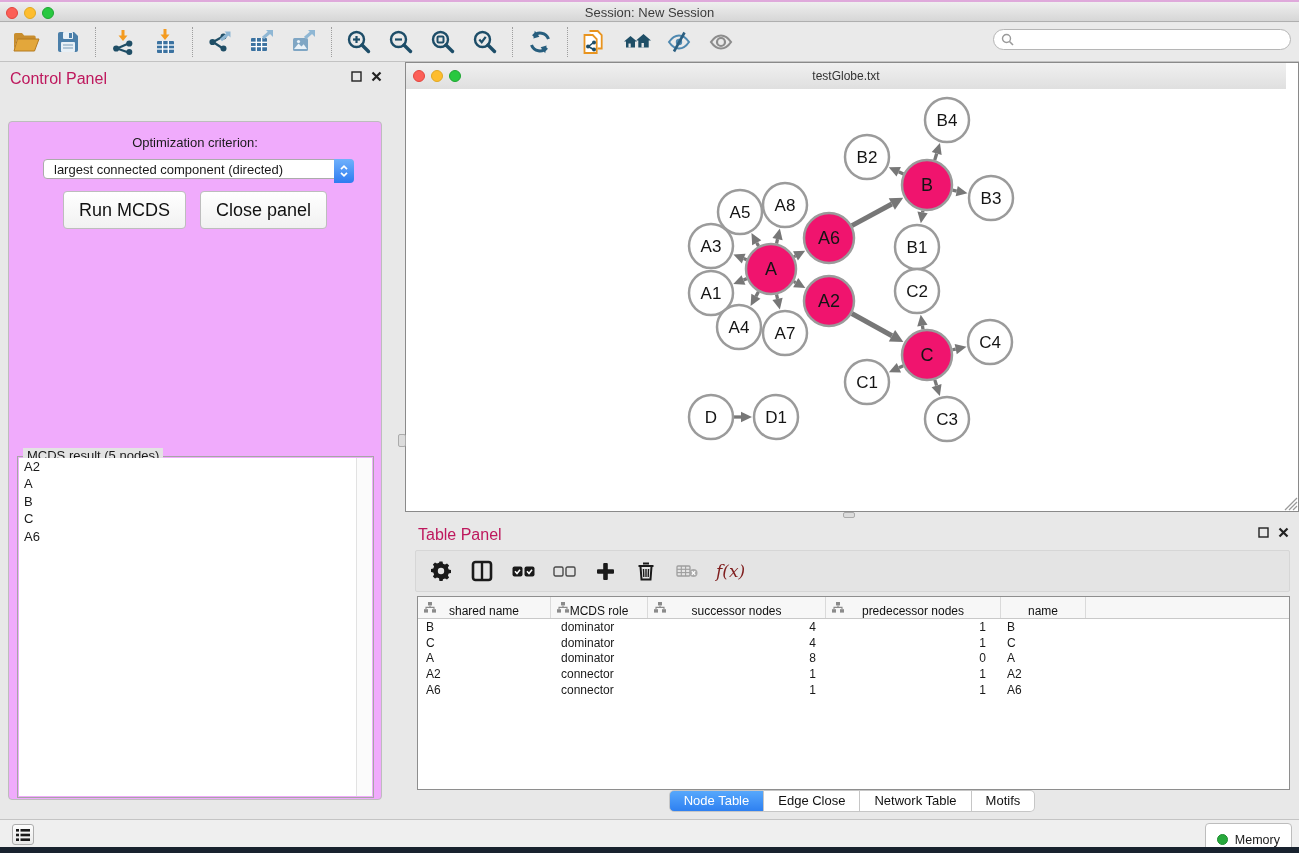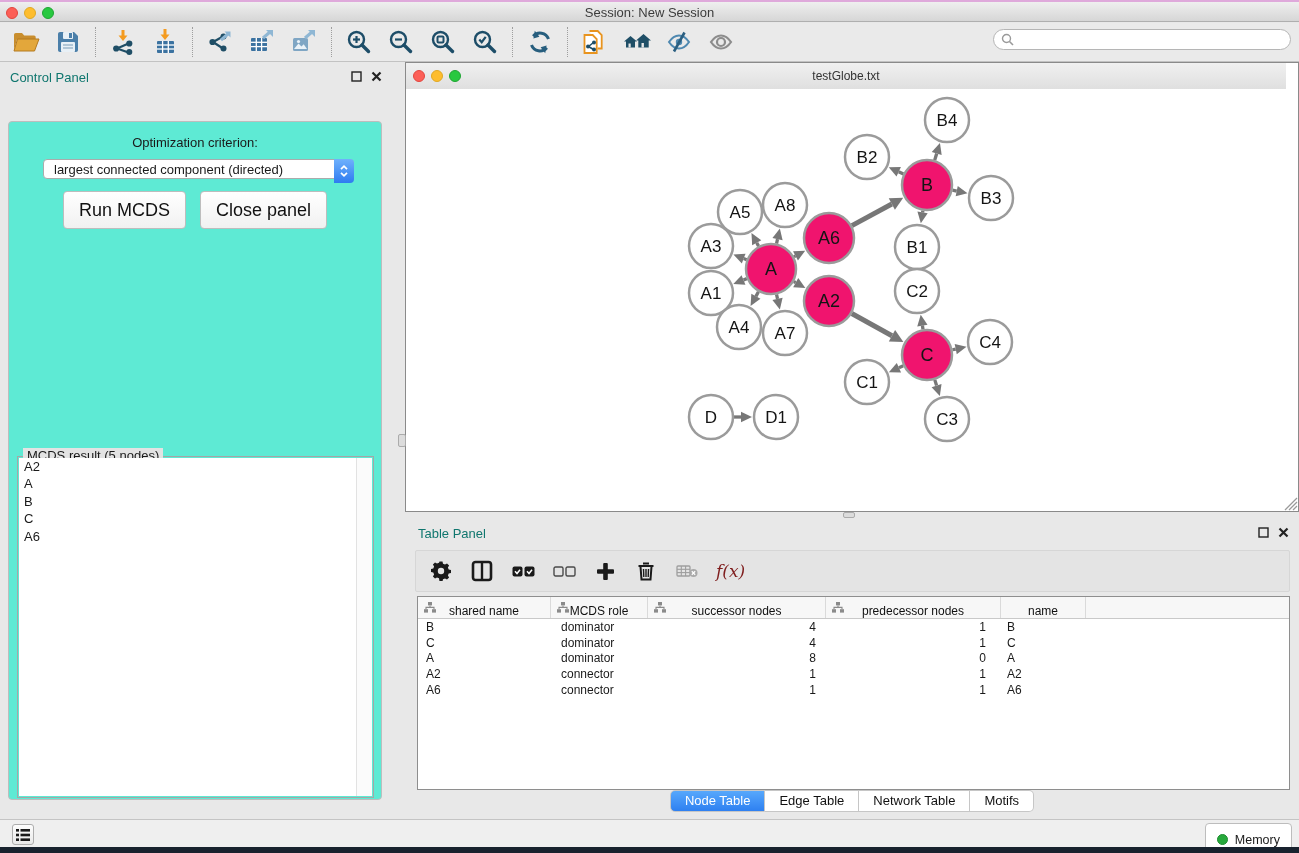--- a/index.html
+++ b/index.html
@@ -22,30 +22,30 @@
     border-bottom:1px solid #C2C2C2; display:flex; align-items:center; padding-left:12px; }
   .tbi { width:28px; height:28px; display:flex; align-items:center; justify-content:center; cursor:pointer; }
   .tb-group { display:flex; align-items:center; gap:14px; }
   .tb-sep { width:0; height:30px; border-left:1px dotted #9E9E9E; margin:0 13px; }
   .searchbox { position:absolute; right:8px; top:6px; width:298px; height:21px; background:#FFF;
     border:1px solid #B5B5B5; border-radius:11px; display:flex; align-items:center; padding-left:7px; }
   .searchbox input { border:none; outline:none; background:transparent; font-size:12px; width:255px; margin-left:5px; font-family:inherit; }
 
   
   .control-panel { position:absolute; left:0; top:62px; width:390px; height:757px; background:#E8E8E8; }
-  .panel-head { position:absolute; left:10px; top:8px; font-size:13px; color:#0f766e; }
+  .panel-head { position:absolute; left:10px; top:8px; font-size:16px; color:#be185d; }
   .panel-icons { position:absolute; right:8px; top:9px; display:flex; gap:9px; align-items:center; }
   .seg { display:inline-flex; }
   .seg-btn { background:#FFF; border:1px solid #C2C2C2; border-left:none; padding:0 12px; font-size:13px;
     height:21px; line-height:19px; cursor:pointer; color:#111; }
   .seg-btn:first-child { border-left:1px solid #C2C2C2; border-radius:4px 0 0 4px; }
   .seg-btn:last-child { border-radius:0 4px 4px 0; }
   .seg-btn.active { background:linear-gradient(#57A8FC,#2E80F1); border-color:#3C86E8; color:#FFF; }
   .cp-tabs { position:absolute; left:0; right:0; top:33px; display:flex; justify-content:center; }
-  .cp-content { position:absolute; left:8px; right:8px; top:59px; height:679px; background:#5eead4;
+  .cp-content { position:absolute; left:8px; right:8px; top:59px; height:679px; background:#f0abfc;
     border:1px solid #BDBDBD; border-radius:4px; }
   .opt-label { margin-top:13px; text-align:center; font-size:13px; }
   .select-box { margin:9px 27px 0 34px; height:20px; background:#FFF; border:1px solid #ABABAB; border-radius:4px;
     position:relative; display:flex; align-items:center; padding-left:10px; font-size:13px; cursor:pointer; }
   .select-stepper { position:absolute; right:-1px; top:-1px; width:20px; height:24px; border-radius:0 4px 4px 0;
     background:linear-gradient(#6FB1FC,#2E7BF0); display:flex; align-items:center; justify-content:center; }
   .btn-row { margin-top:12px; display:flex; justify-content:center; gap:14px; }
   .btn { background:linear-gradient(#FFFFFF,#F1F1F1); border:1px solid #BDBDBD; border-radius:4px;
     font-size:18px; height:38px; padding:0 15px; cursor:pointer; font-family:inherit; color:#111; }
   .result-box { position:absolute; left:8px; right:7px; top:334px; height:342px; border:1px solid #A6A6A6; }
@@ -583,21 +583,21 @@
             <div class="tcell c0">A6</div>
             <div class="tcell c1">connector</div>
             <div class="tcell c2">1</div>
             <div class="tcell c3">1</div>
             <div class="tcell c4">A6</div>
           </div>
         </div>
     </div>
     <div class="bottom-tabs seg">
       <div class="seg-btn active">Node Table</div>
-      <div class="seg-btn">Edge Table</div>
+      <div class="seg-btn">Edge Close</div>
       <div class="seg-btn">Network Table</div>
       <div class="seg-btn">Motifs</div>
     </div>
   </div>
 
   <div class="statusbar">
     <div class="list-btn">
       <svg width="14" height="12" viewBox="0 0 14 12">
           <g fill="#1A1A1A">
             <rect x="0" y="0" width="3" height="2.6"></rect>

